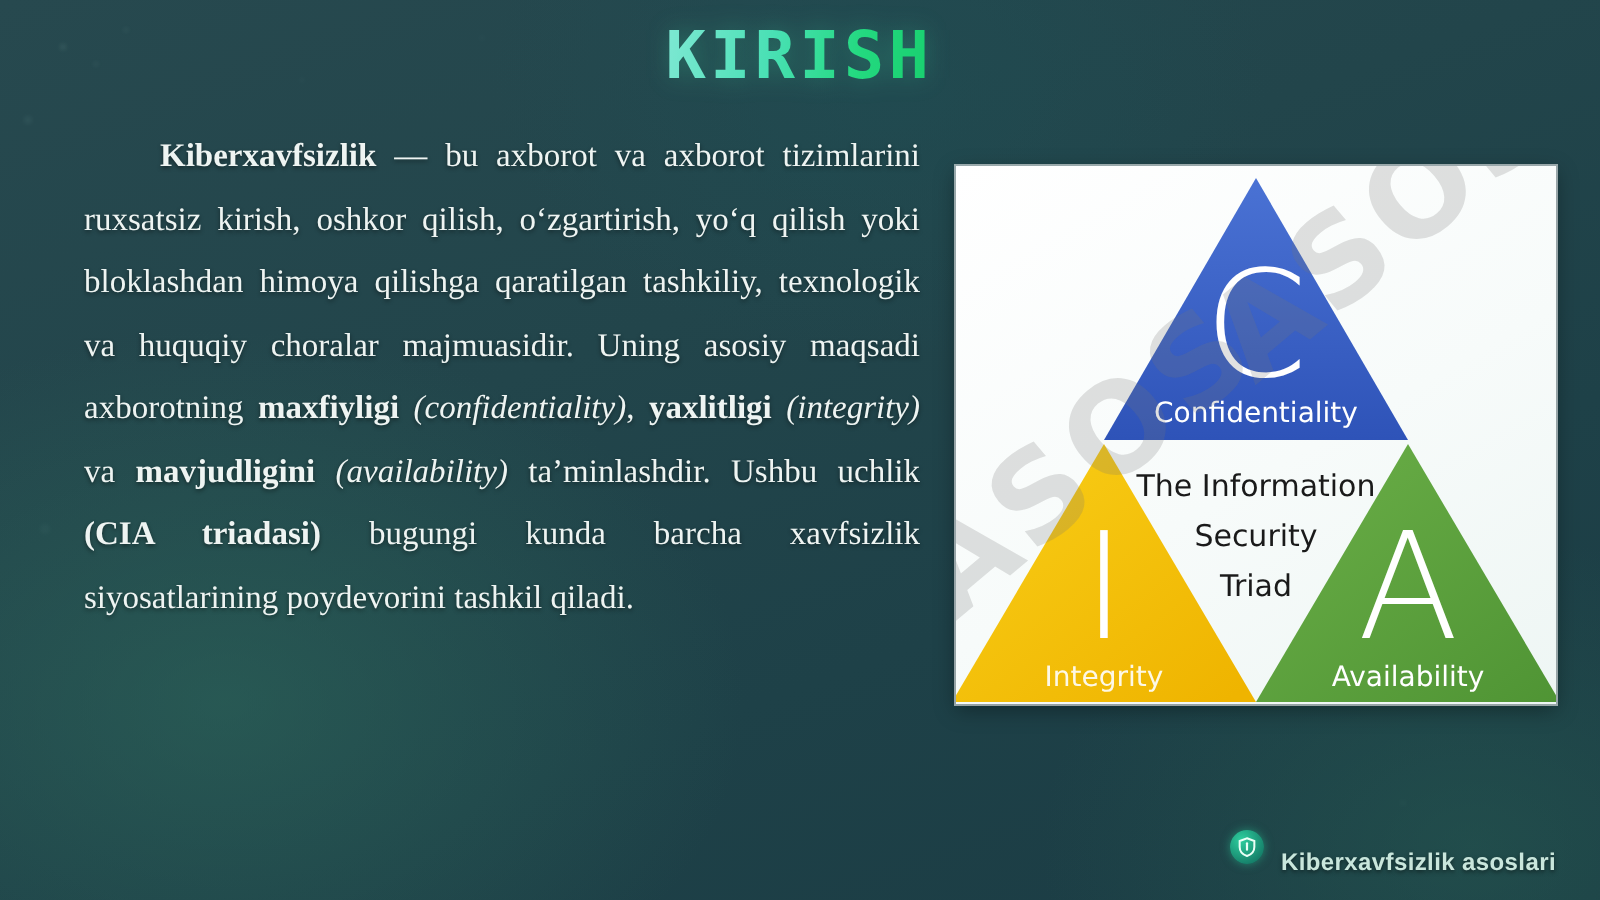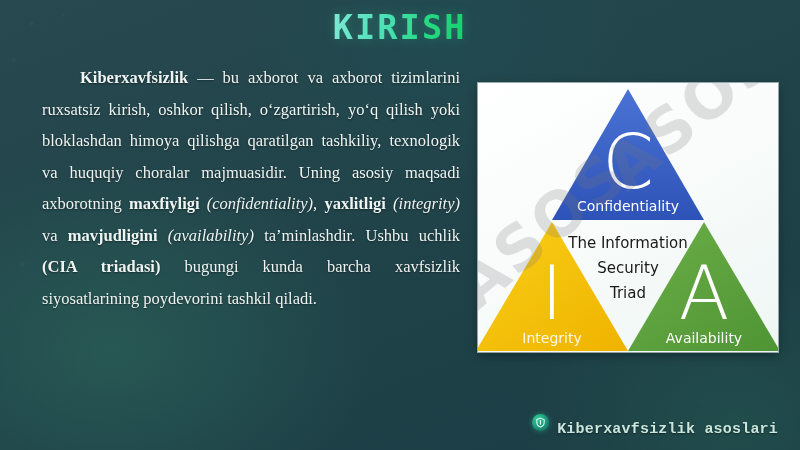--- a/index.html
+++ b/index.html
@@ -139,22 +139,22 @@
   }
   #footer-badge {
     width:17px; height:17px;
     border-radius:50%;
     background:radial-gradient(circle at 35% 30%, #2ecf9e 0%, #16806a 75%, #0d5f50 100%);
     box-shadow:0 0 5px rgba(40,200,150,0.5);
     display:flex; align-items:center; justify-content:center;
   }
   #footer-badge svg { display:block; }
   #footer-label {
-    font-family:Liberation Mono, monospace;
-    font-size:15px;
+    font-family:Liberation Sans, sans-serif;
+    font-size:12px;
     font-weight:700;
     color:#c9e6dc;
     letter-spacing:0.2px;
     text-shadow:0 1px 2px rgba(0,0,0,0.5);
     margin-top:15px;
   }
 </style>
 </head>
 <body>
 

